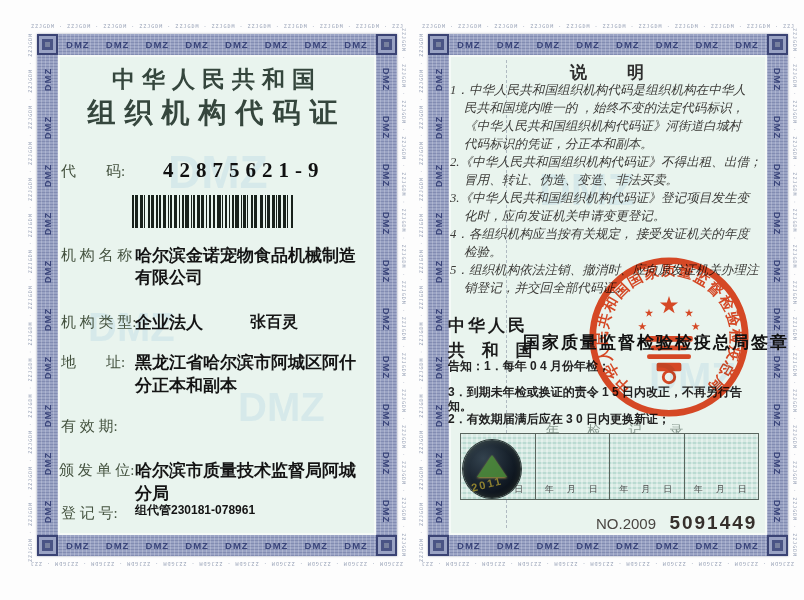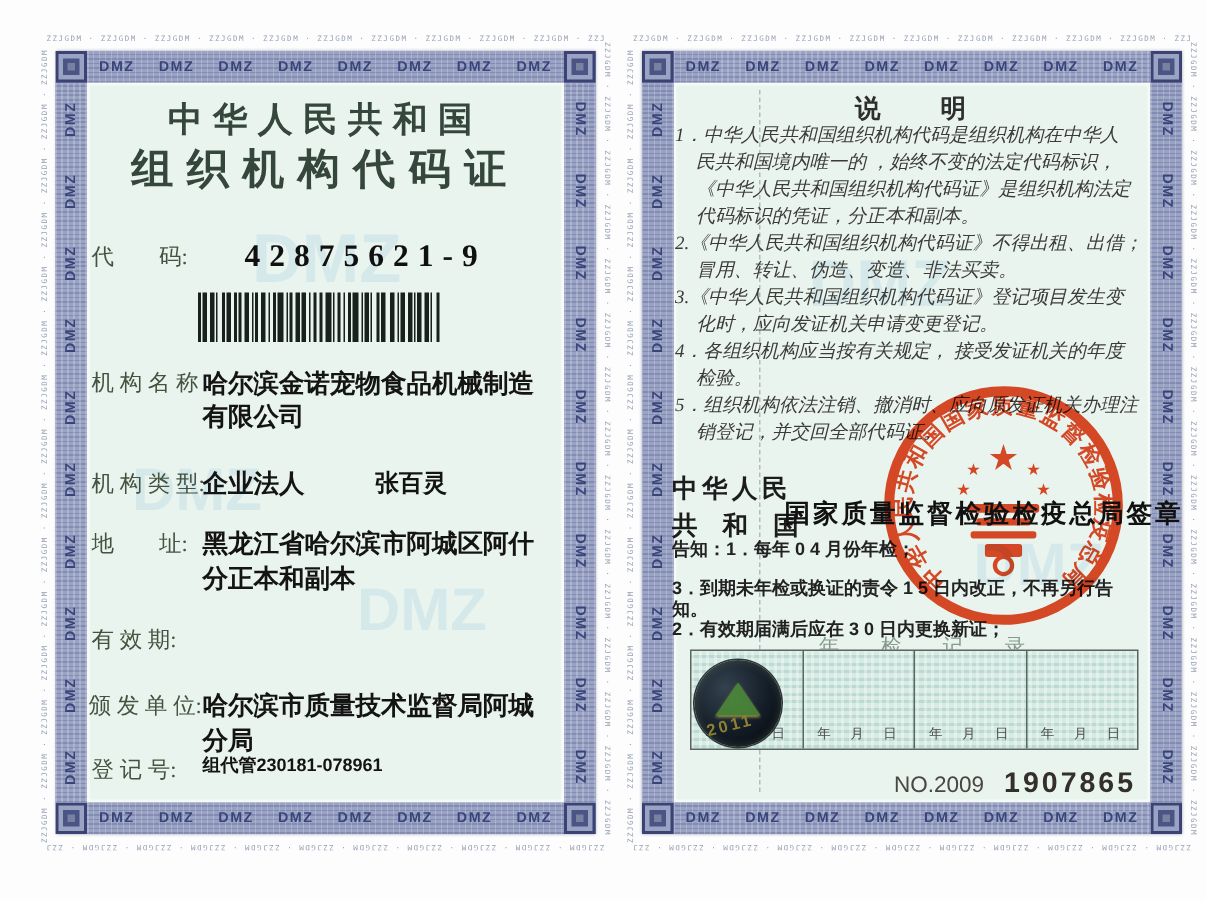--- a/index.html
+++ b/index.html
@@ -327,21 +327,21 @@
     <div class="corner bl"></div>
     <div class="corner br"></div>
 
     <div class="crease"></div>
 
     <div class="abs expl-title" style="top:27px;">说　　明</div>
 
     <div class="abs" id="explanation" style="left:22px;top:47px;width:322px;">
         <div class="expl-line">1．中华人民共和国组织机构代码是组织机构在中华人</div>
         <div class="expl-line ind">民共和国境内唯一的 ，始终不变的法定代码标识，</div>
-        <div class="expl-line ind">《中华人民共和国组织机构代码证》是组织机构法定</div>
+        <div class="expl-line ind">《中华人民共和国组织机构代码证》河街道白城村</div>
         <div class="expl-line ind">代码标识的凭证，分正本和副本。</div>
         <div class="expl-line">2.《中华人民共和国组织机构代码证》不得出租、出借；</div>
         <div class="expl-line ind">冒用、转让、伪造、变造、非法买卖。</div>
         <div class="expl-line">3.《中华人民共和国组织机构代码证》登记项目发生变</div>
         <div class="expl-line ind">化时，应向发证机关申请变更登记。</div>
         <div class="expl-line">4．各组织机构应当按有关规定， 接受发证机关的年度</div>
         <div class="expl-line ind">检验。</div>
         <div class="expl-line">5．组织机构依法注销、撤消时、应向原发证机关办理注</div>
         <div class="expl-line ind">销登记，并交回全部代码证。</div>
       </div>
@@ -396,16 +396,16 @@
     </div>
 
     <div class="sticker">
       <div class="sticker-emblem"></div>
       <span class="sticker-year">2011</span>
     </div>
 
     <div class="abs" style="left:168px;top:478px;white-space:nowrap;">
       <span class="serial-prefix">NO.2009</span>
       <span>&nbsp;</span>
-      <span class="serial-number">1907865</span>
+      <span class="serial-number">5091449</span>
     </div>
   </div>
 </div>
 
 </body></html>

